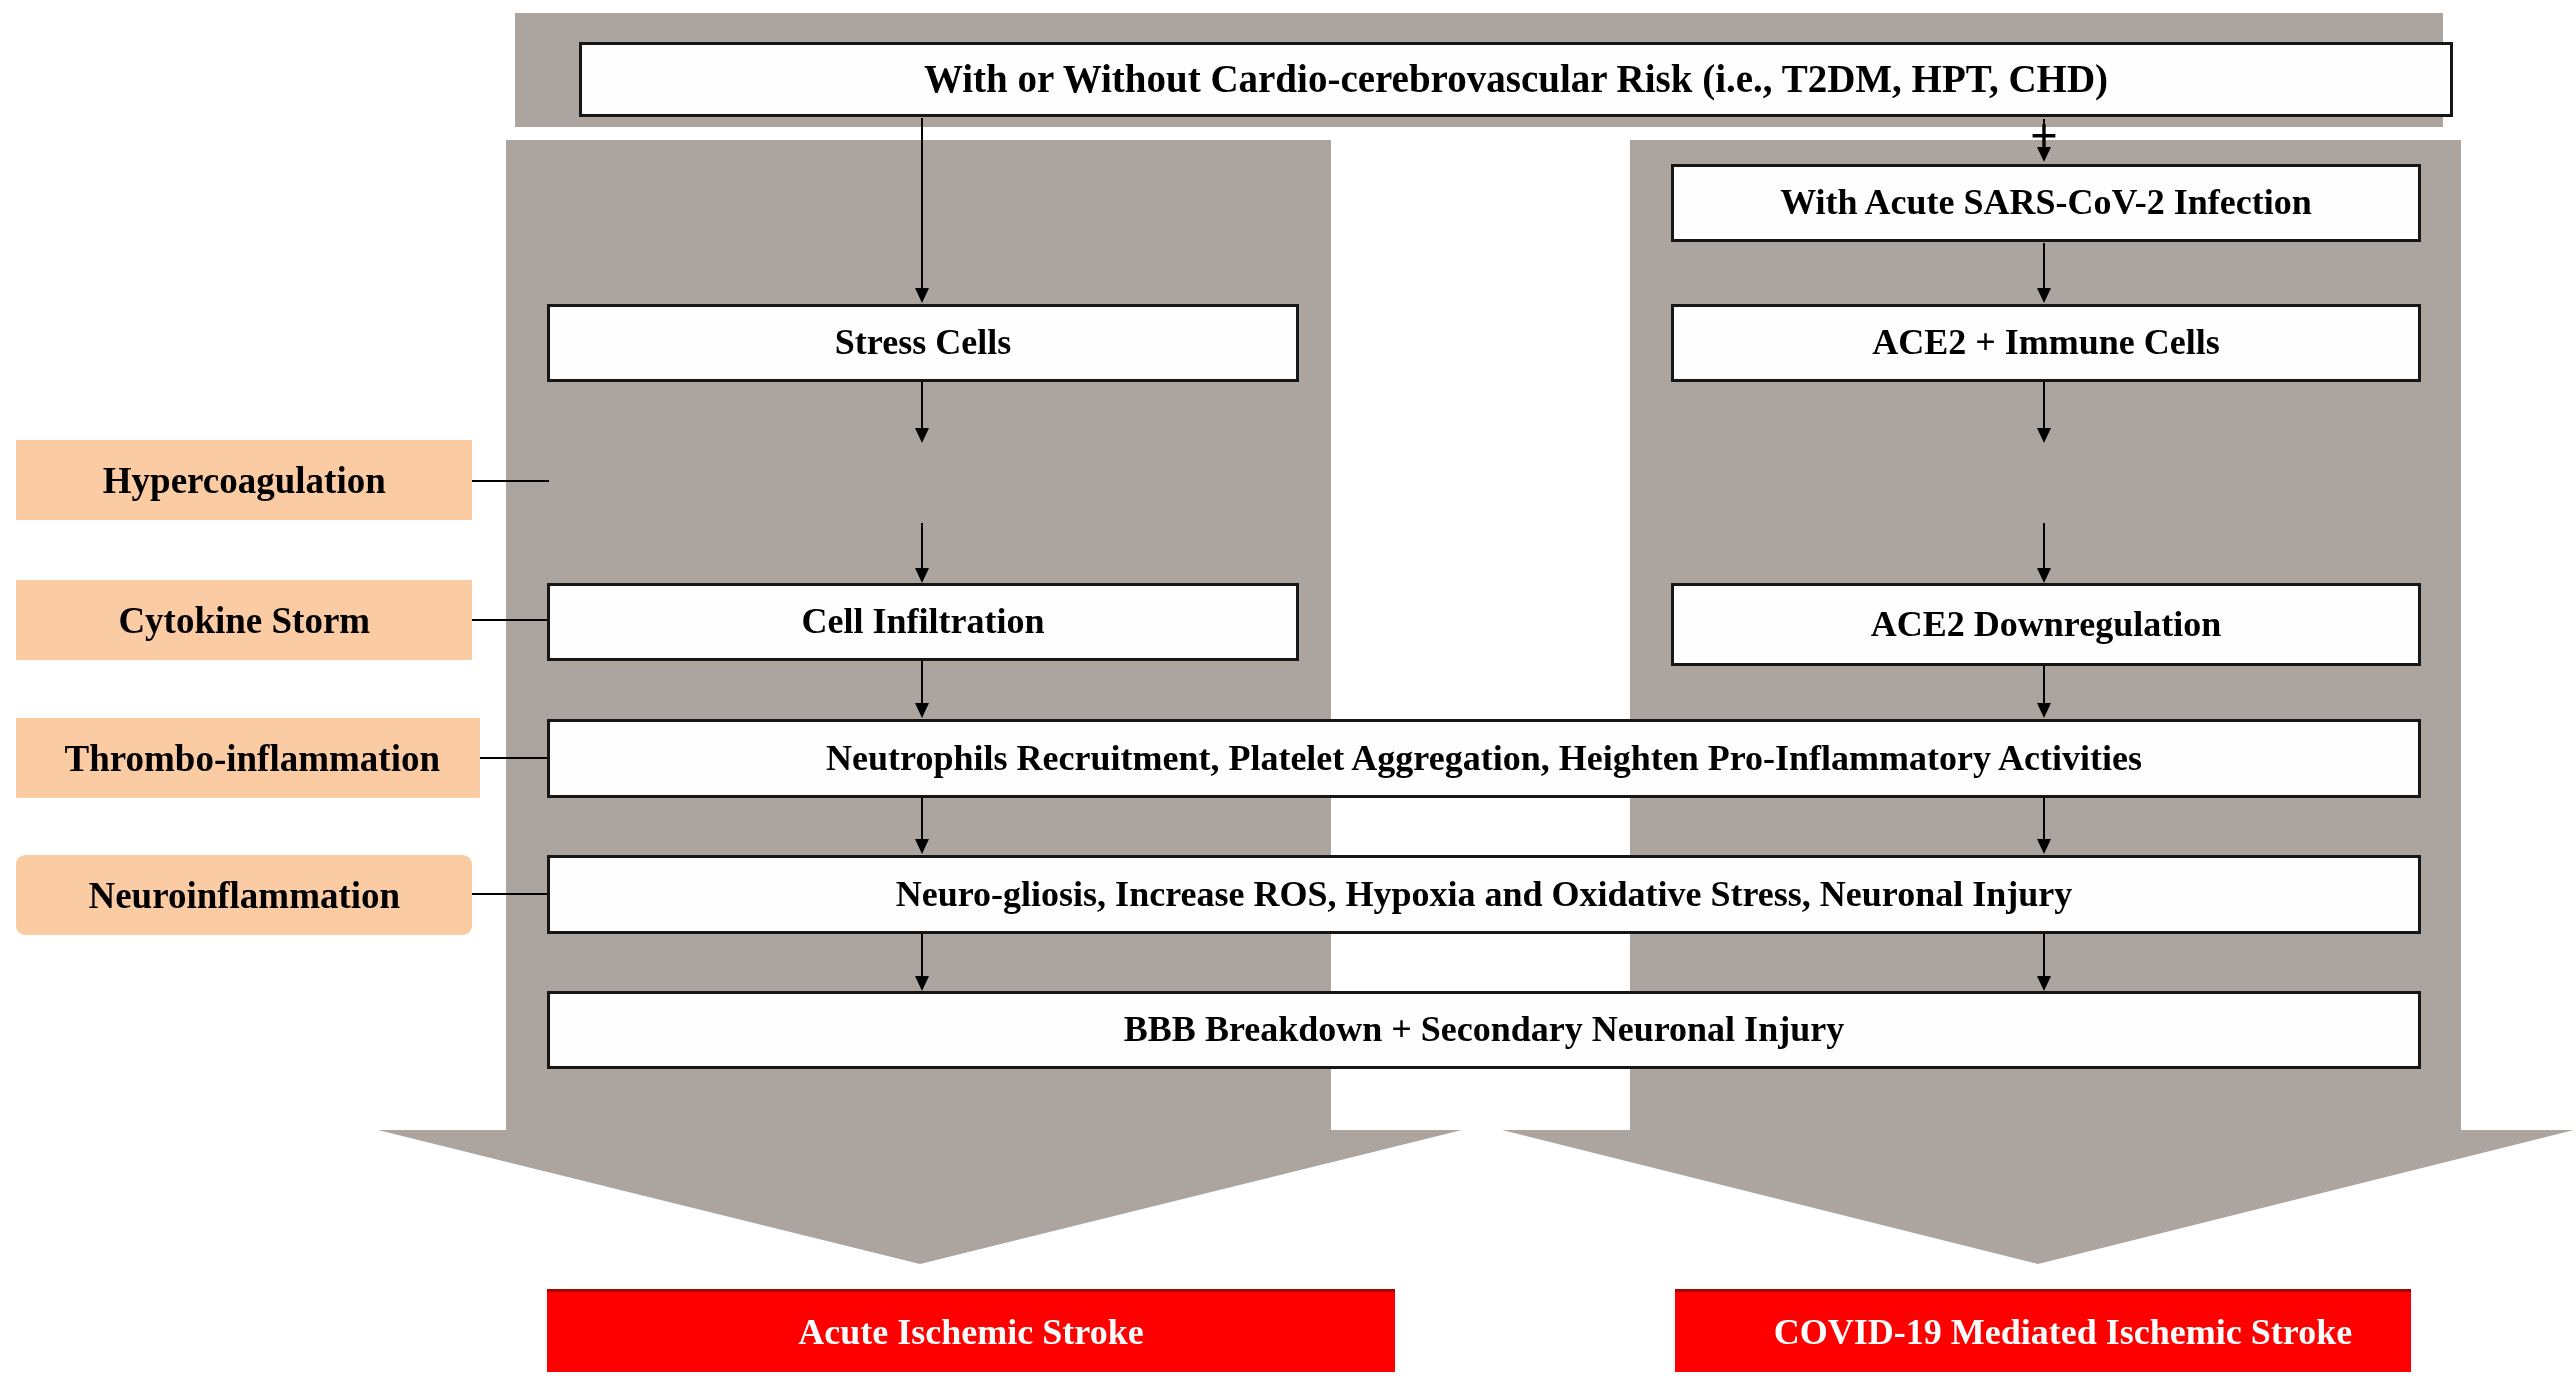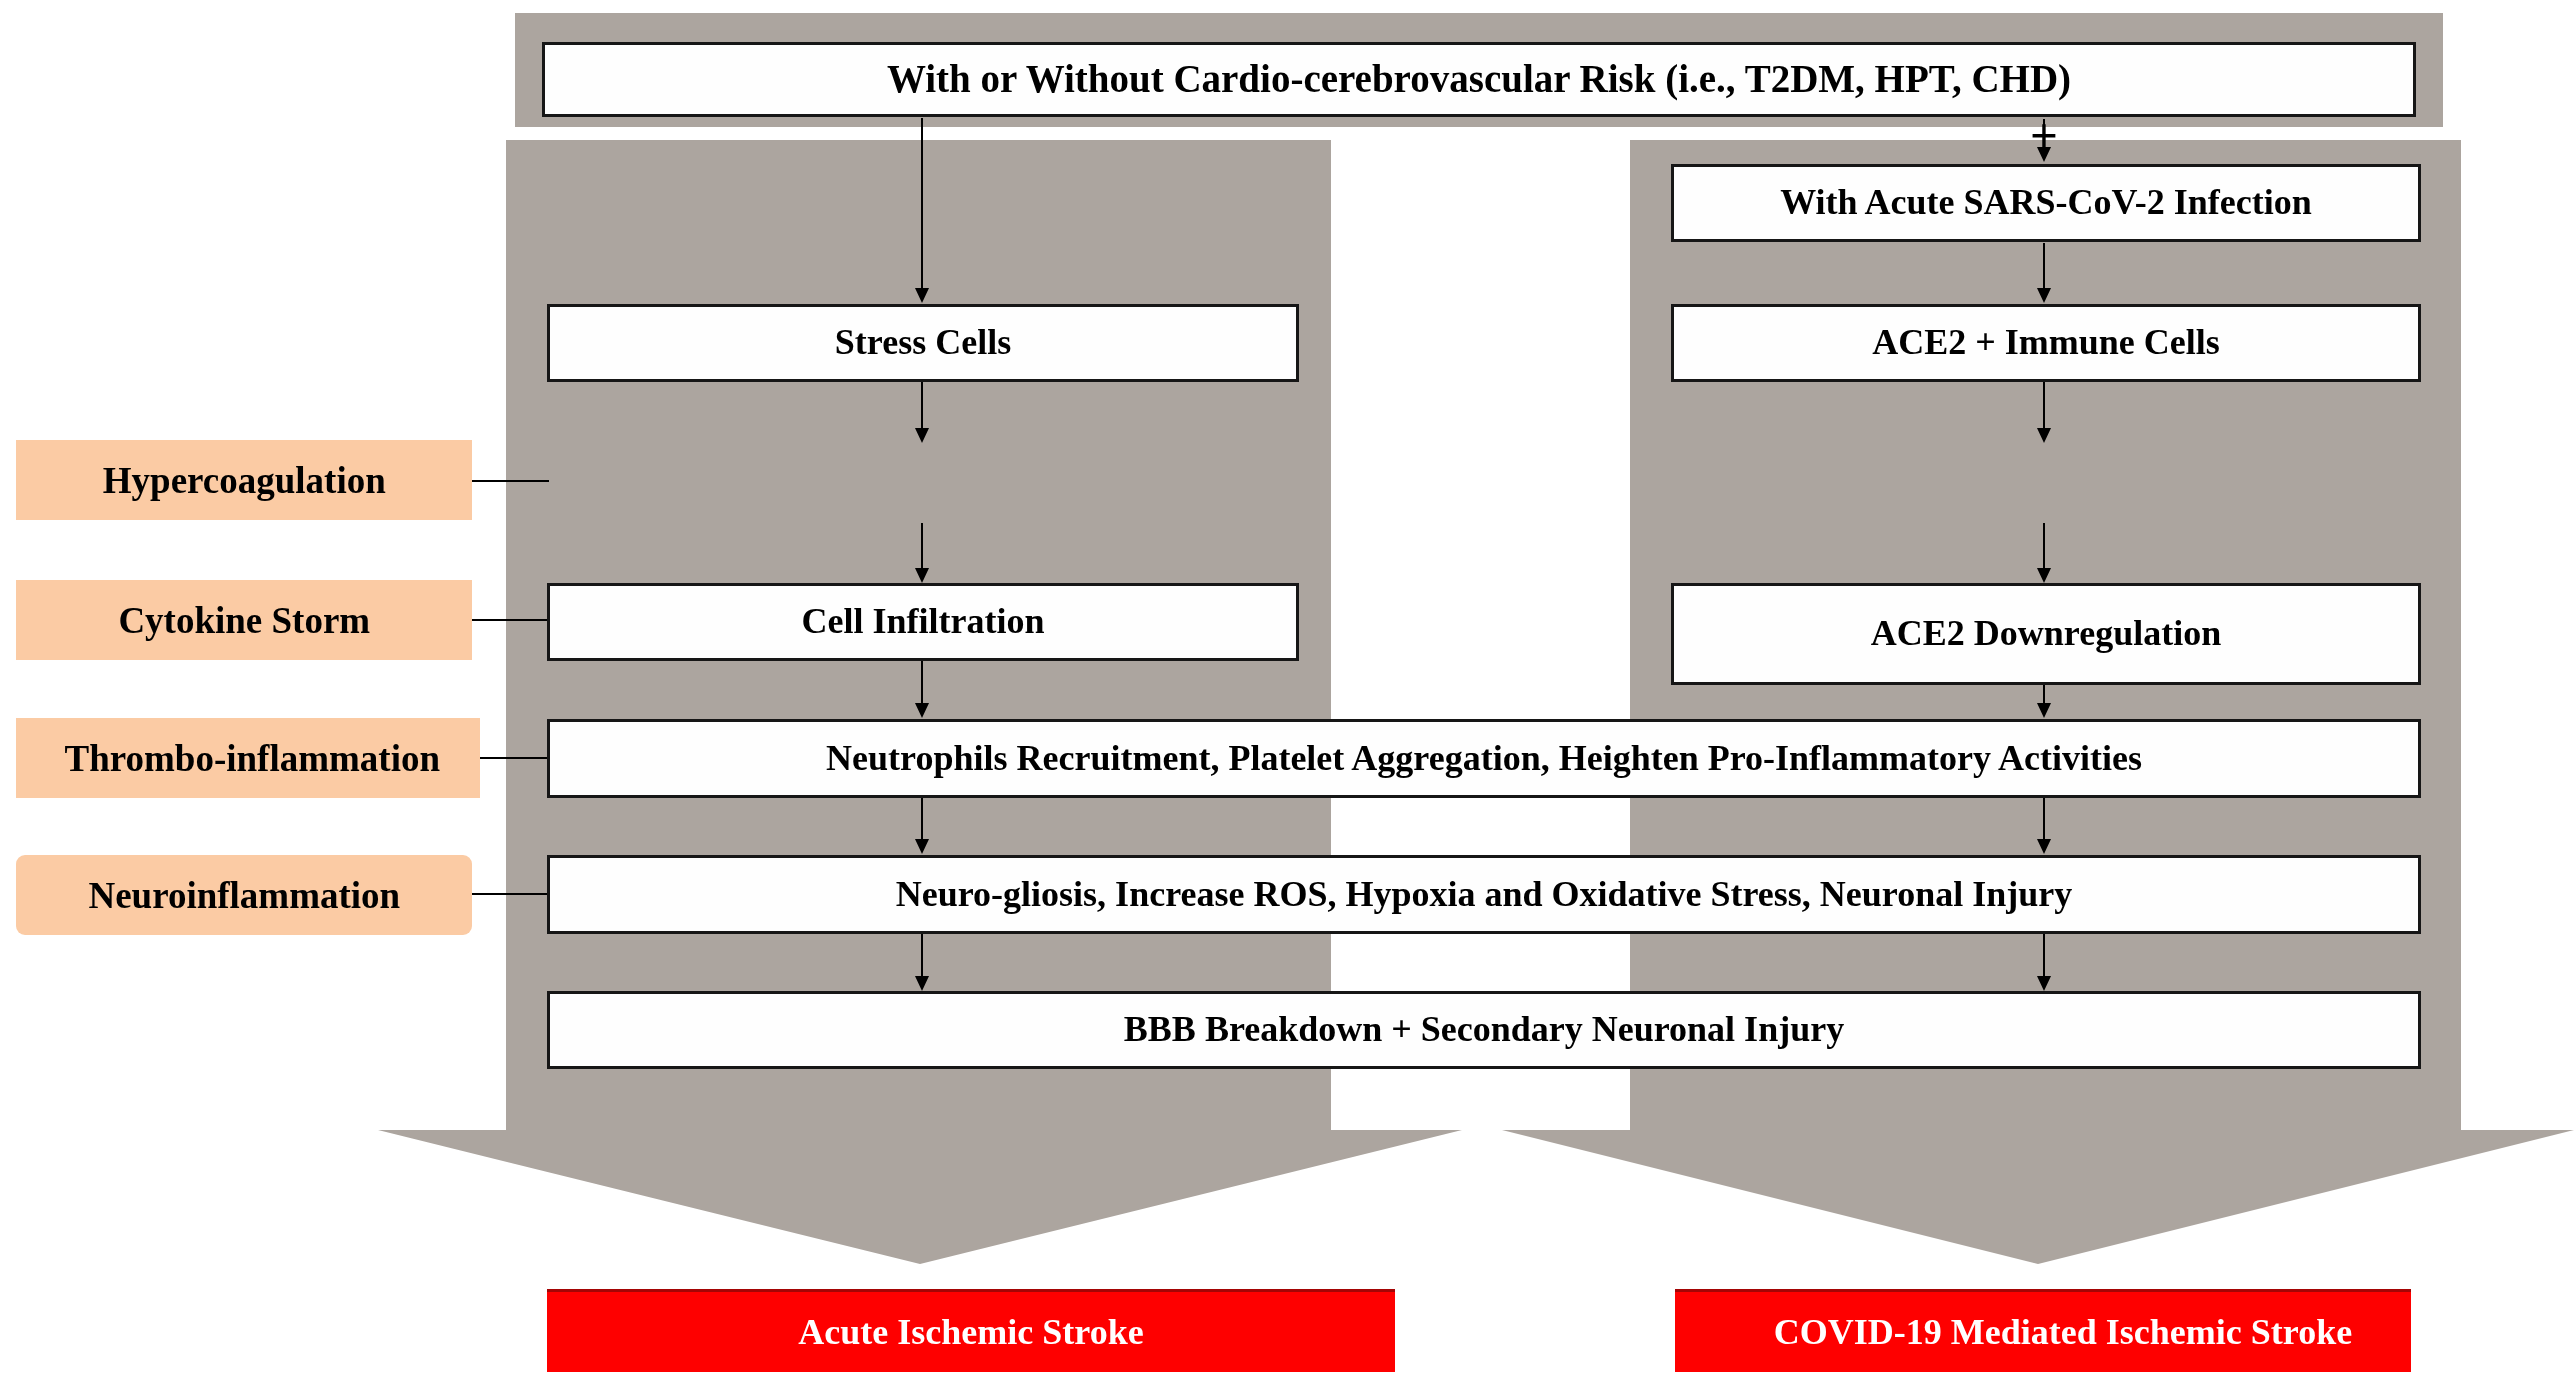--- a/index.html
+++ b/index.html
@@ -28,21 +28,21 @@
   
   .wbox{
     position:absolute;
     background:var(--box-bg);
     border:3.6px solid var(--box-border);
     box-sizing:border-box;
     display:flex;align-items:center;justify-content:center;
     text-align:center;
     font-weight:bold;font-size:36px;line-height:1.05;
   }
-  .titlebox{font-size:39px;}
+  .titlebox{font-size:39px;margin-left:37px;}
   
   .peach{
     position:absolute;left:16.3px;width:456px;height:80px;
     background:var(--peach);
     display:flex;align-items:center;justify-content:center;
     text-align:center;font-weight:bold;font-size:37px;
   }
   
   .outcome{
     position:absolute;
@@ -117,21 +117,21 @@
   <div class="wbox titlebox" style="left:542px;top:42px;width:1874px;height:75px;">
     <span>With or Without Cardio-cerebrovascular Risk (i.e., T2DM, HPT, CHD)</span>
   </div>
 
   <div class="wbox" style="left:1671px;top:164px;width:750px;height:78px;">
     <span>With Acute SARS-CoV-2 Infection</span>
   </div>
   <div class="wbox" style="left:1671px;top:304px;width:750px;height:78px;">
     <span>ACE2 + Immune Cells</span>
   </div>
-  <div class="wbox" style="left:1671px;top:583px;width:750px;height:102px;font-family:Liberation Serif, serif;">
+  <div class="wbox" style="left:1671px;top:583px;width:750px;height:83px;font-family:Liberation Serif, serif;">
     <span>ACE2 Downregulation</span>
   </div>
 
   <div class="wbox" style="left:547px;top:304px;width:752px;height:78px;">
     <span>Stress Cells</span>
   </div>
   <div class="wbox" style="left:547px;top:583px;width:752px;height:78px;">
     <span>Cell Infiltration</span>
   </div>
 

